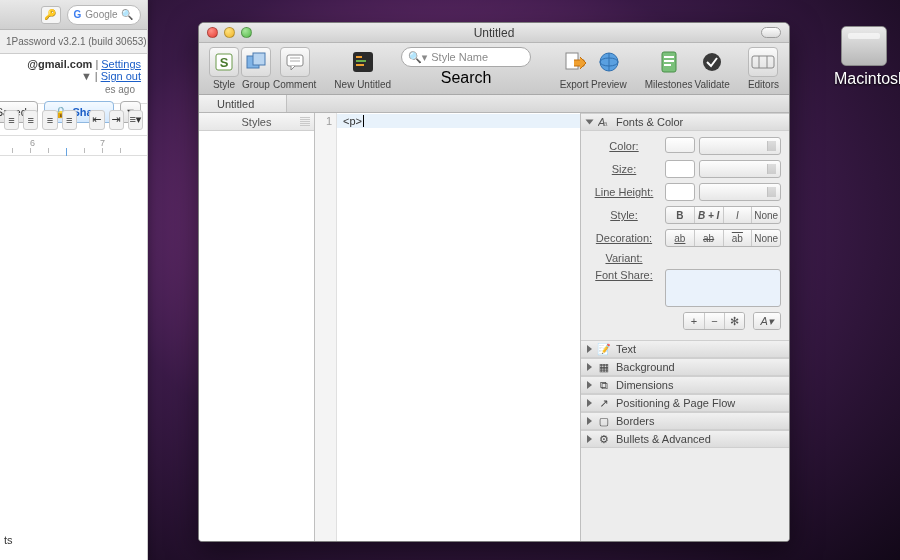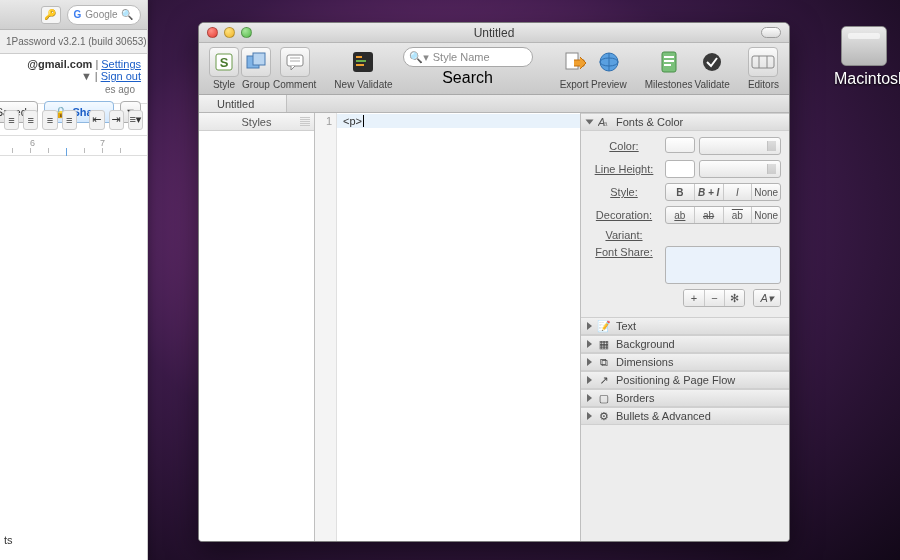--- a/index.html
+++ b/index.html
@@ -192,21 +192,21 @@
     <div class="tgrp-sep"></div>
     <div class="tgrp">
       <div class="icon noborder">
           <svg width="26" height="26">
             <rect x="3" y="3" width="20" height="20" rx="3" fill="#2b2b2b"></rect>
             <rect x="6" y="7" width="6" height="2" fill="#f0a030"></rect>
             <rect x="6" y="11" width="10" height="2" fill="#6ab04c"></rect>
             <rect x="6" y="15" width="8" height="2" fill="#f0a030"></rect>
           </svg>
         </div>
-      <span class="lbl">New Validate</span>
+      <span class="lbl">New Untitled</span>
     </div>
     <div class="searchwrap">
       <div class="searchfield">
         <span>🔍▾</span>
         <span>Style Name</span>
       </div>
       <span class="lbl">Search</span>
     </div>
     <div class="tool-spacer"></div>
     <div class="tgrp">
@@ -297,20 +297,27 @@
       </div>
       <div class="panel">
         <div class="row">
           <span class="row-lbl">Color:</span>
           <div class="ctrlgrp">
               <div class="swatch"></div>
               <div class="combo"></div>
             </div>
         </div>
         <div class="row">
+          <span class="row-lbl">Size:</span>
+          <div class="ctrlgrp">
+              <div class="small-input"></div>
+              <div class="combo"></div>
+            </div>
+        </div>
+        <div class="row">
           <span class="row-lbl">Line Height:</span>
           <div class="ctrlgrp">
               <div class="small-input"></div>
               <div class="combo"></div>
             </div>
         </div>
         <div class="row">
           <span class="row-lbl">Style:</span>
           <div class="seg">
             <div class="cell" style="font-weight:bold;">B</div>

